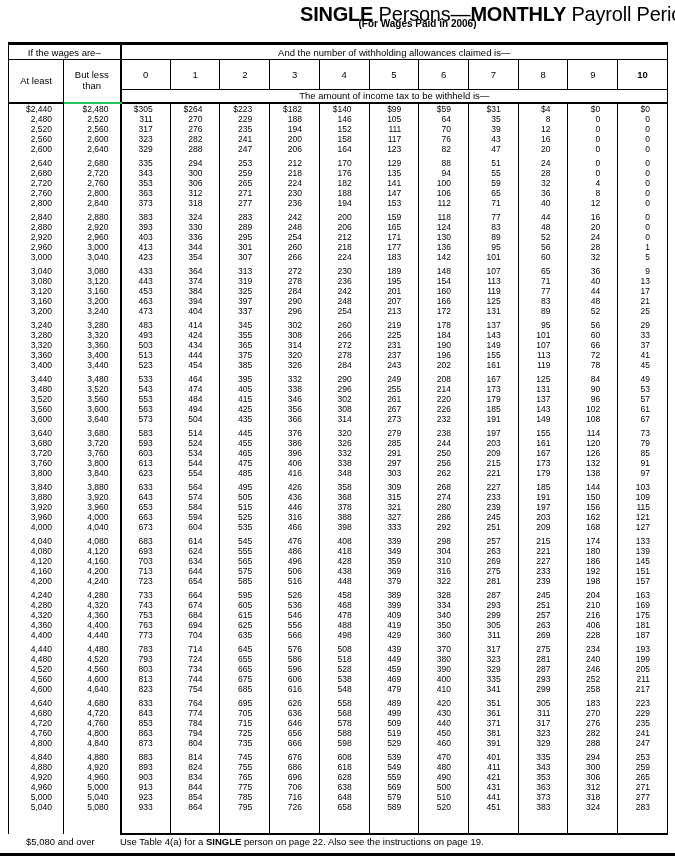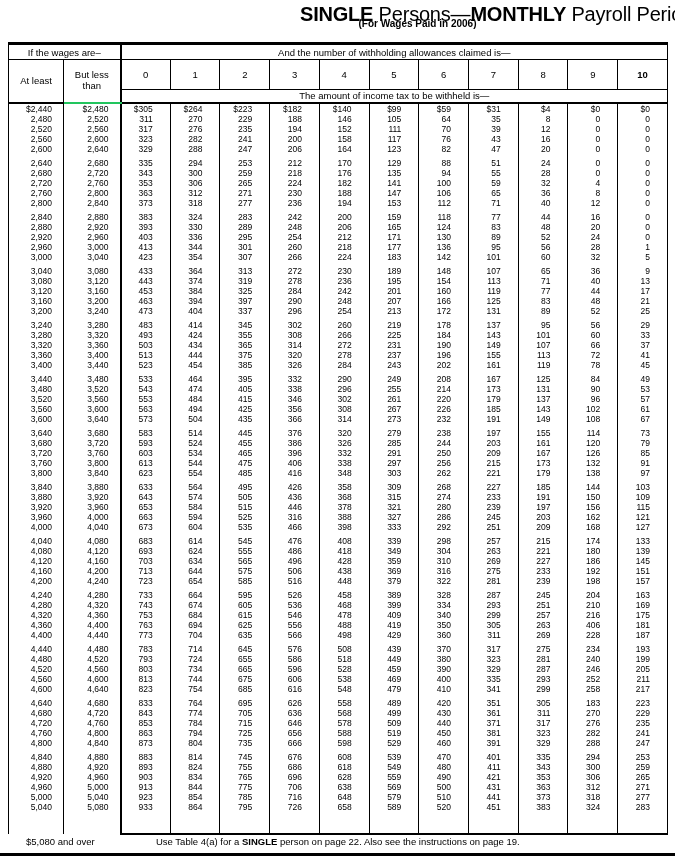--- a/index.html
+++ b/index.html
@@ -65,21 +65,21 @@
   td.al:last-child { border-right: none; }
   tr.spacer { height: 4px; }
   tr.tail { height: 22px; }
   tr.tail td.al { border-bottom: 2px solid #000; }
   tr.tail td.wa, tr.tail td.wb { border-bottom: none; }
   .footer {
     position: absolute; top: 836px; left: 8px; width: 660px;
     font-size: 9.5px;
   }
   .footer .fleft { position: absolute; left: 18px; top: 0; }
-  .footer .fnote { position: absolute; left: 148px; top: 0; }
+  .footer .fnote { position: absolute; left: 112px; top: 0; }
   .footer .b { font-weight: bold; }
   .bottom-rule {
     position: absolute; top: 853px; left: 0; width: 675px; height: 3px;
     background: #000;
   }
 </style>
 </head>
 <body>
 
 <div class="title"><span class="b">SINGLE</span><span> Persons—</span><span class="b">MONTHLY</span><span> Payroll Period</span></div>

